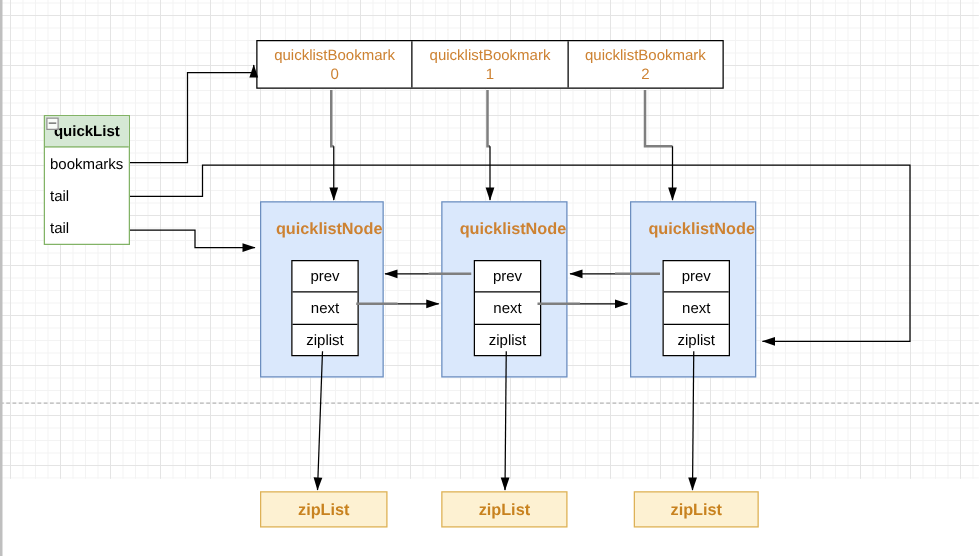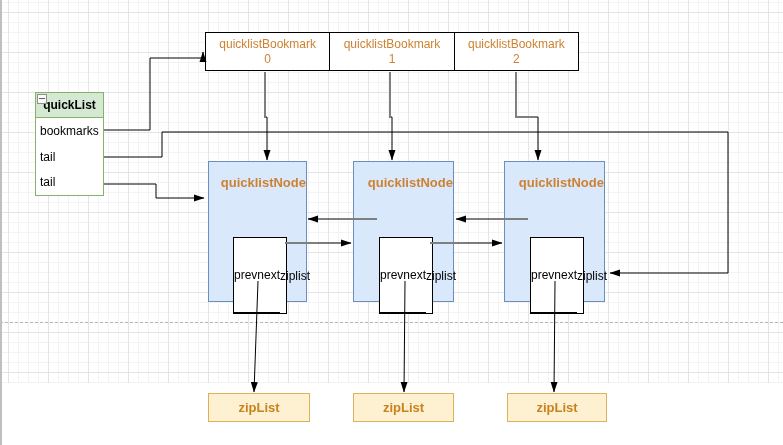--- a/index.html
+++ b/index.html
@@ -73,21 +73,21 @@
     top: 161px; height: 141px;
     background: #dae8fc; border: 1px solid #6c8ebf;
   }
   .node-title {
     margin-top: 13px; text-align: right;
     font-weight: bold; font-size: 13px; color: #cd8232;
   }
   .node-table {
     position: absolute; left: 24px; top: 46px; width: 52px; height: 75px;
     background: #ffffff; border: 1px solid #000000;
-    display: flex; flex-direction: row; margin-top: 29px;
+    display: flex; flex-direction: column;
   }
   .node-table .cell {
     flex: 1; display: flex; align-items: center; justify-content: center;
     font-size: 12px; color: #000; border-bottom: 1px solid #000000;
   }
   .node-table .cell:last-child { border-bottom: none; }
 
   
   .ziplist {
     top: 393px; height: 29px;

